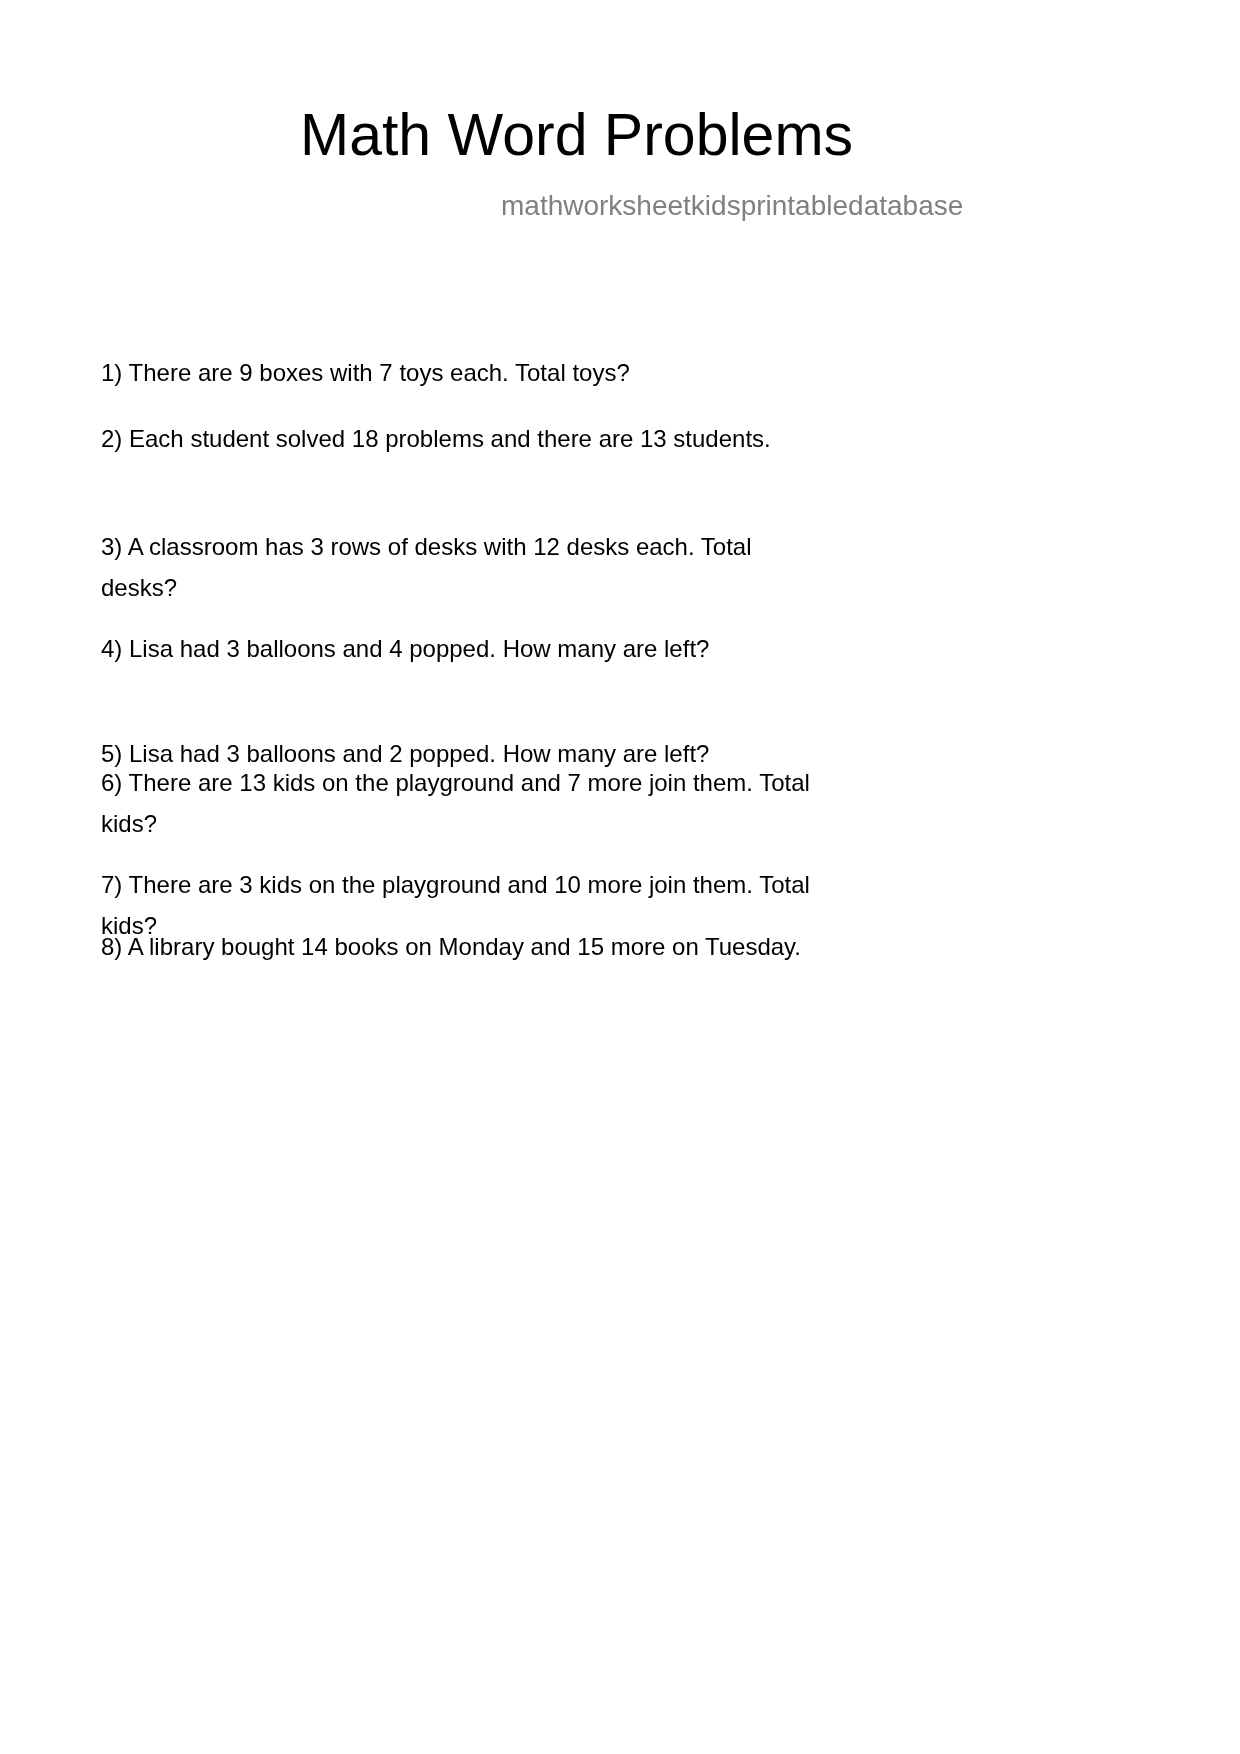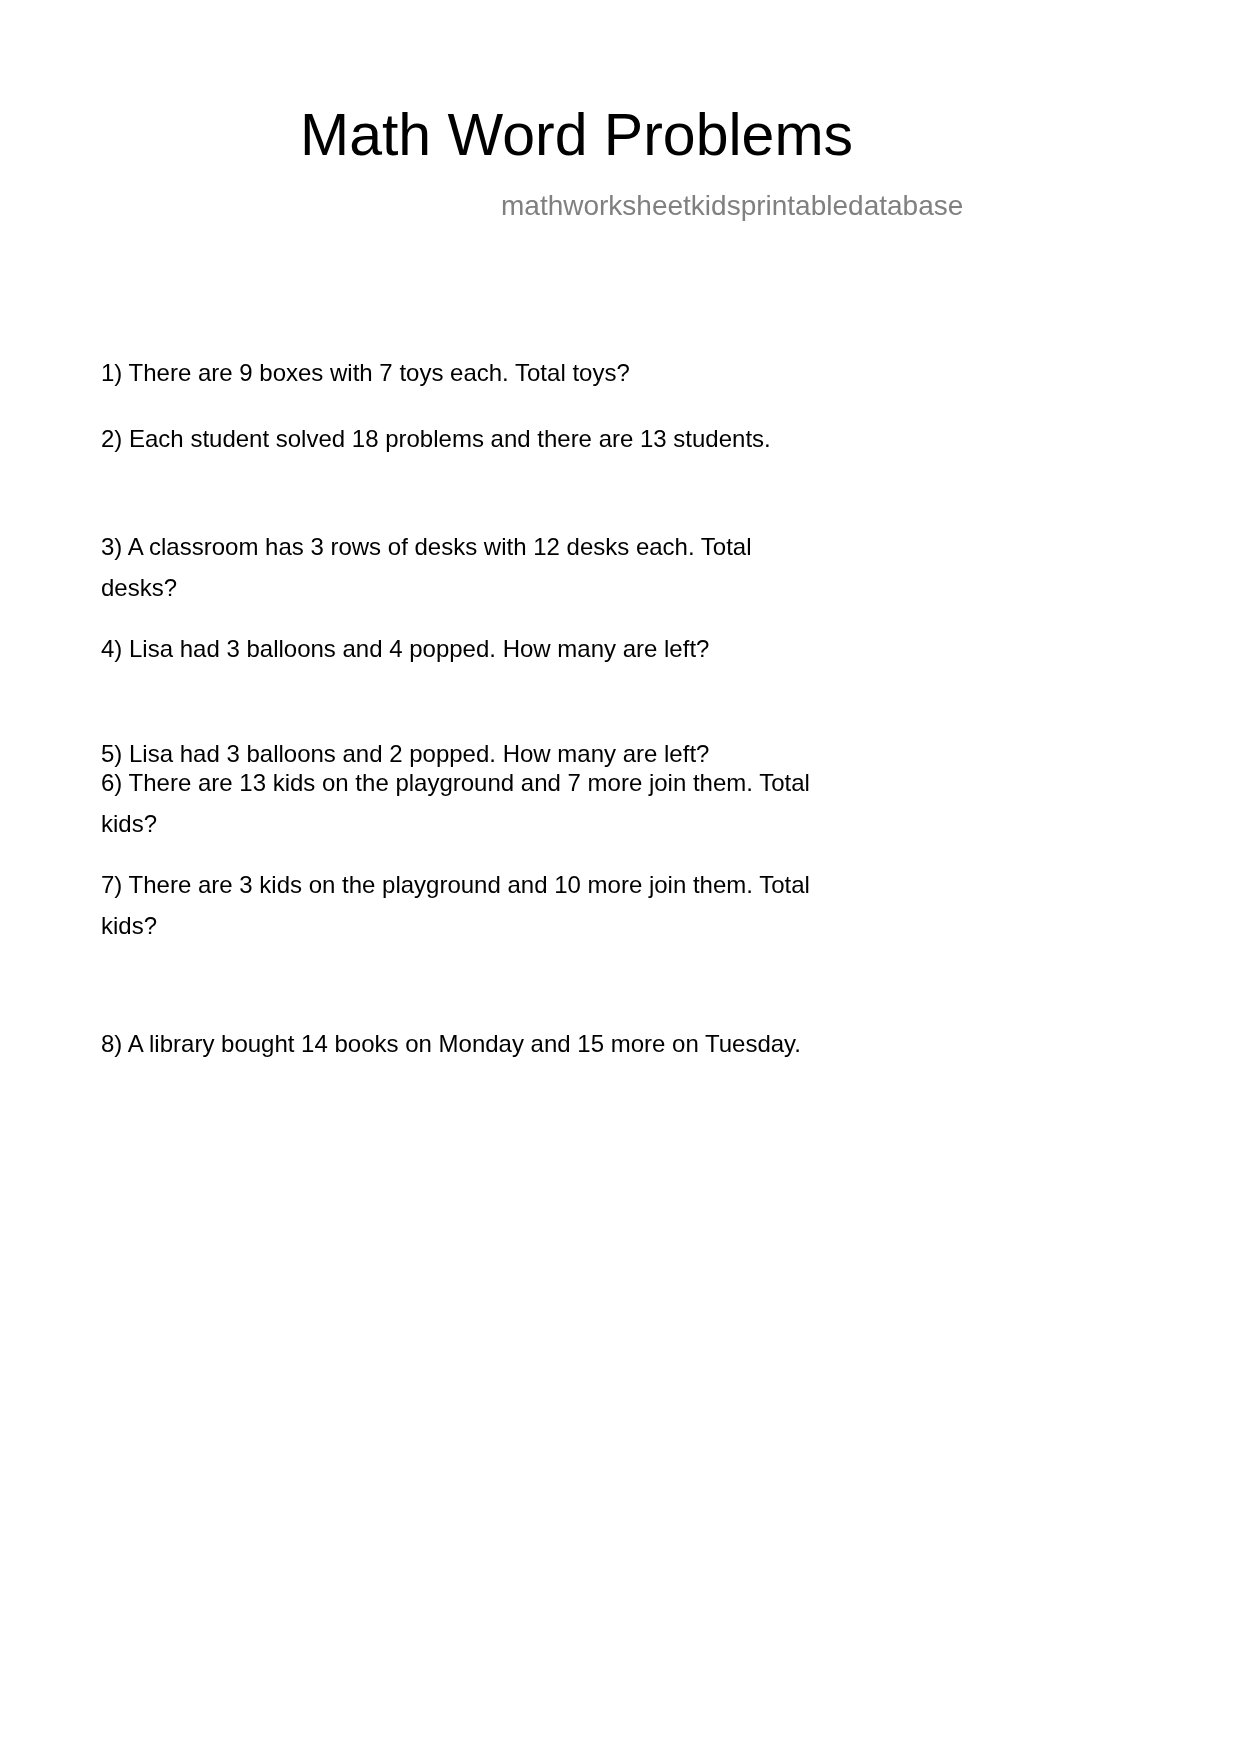--- a/index.html
+++ b/index.html
@@ -44,21 +44,21 @@
     .problem .line {
       display: block;
     }
     #p1 { top: 352px; }
     #p2 { top: 418px; }
     #p3 { top: 526px; }
     #p4 { top: 628px; }
     #p5 { top: 694px; margin-top: 39px; }
     #p6 { top: 762px; }
     #p7 { top: 864px; }
-    #p8 { top: 1023px; }
+    #p8 { top: 926px; }
   </style>
 </head>
 <body>
 
 <div>
   <h1 class="title">Math Word Problems</h1>
   <div class="subtitle">mathworksheetkidsprintabledatabase</div>
 
   <div>
     <div class="problem" id="p1">

